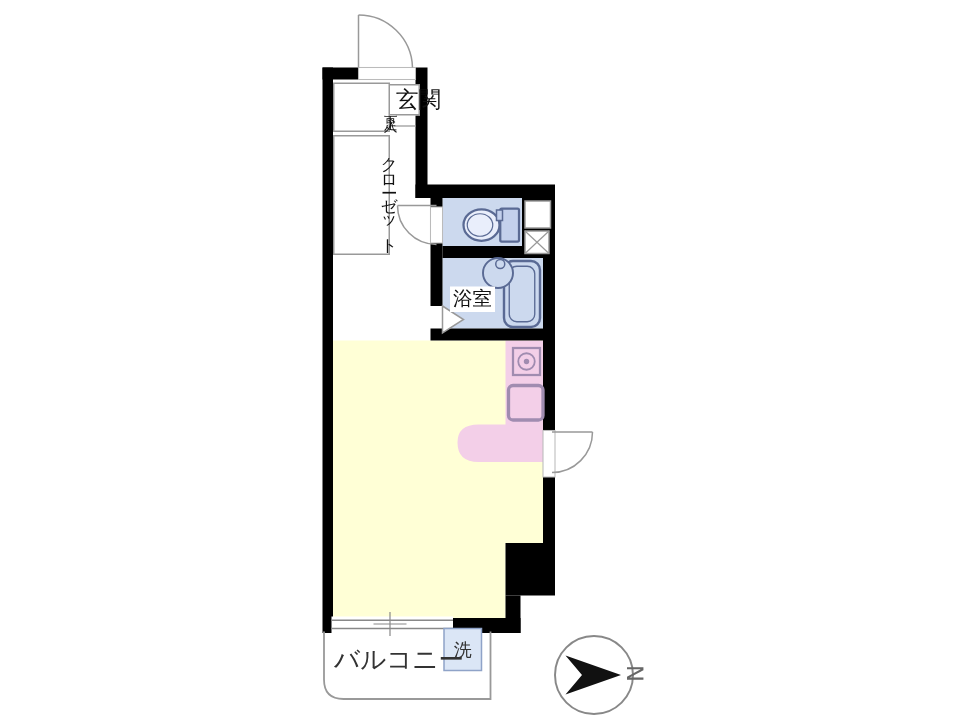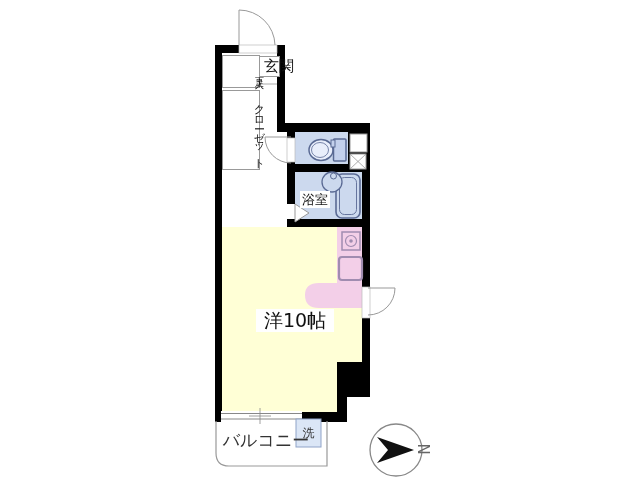--- a/index.html
+++ b/index.html
@@ -121,17 +121,16 @@
     <g>
       <circle cx="396" cy="450" r="26" fill="#ffffff" stroke="#888888" stroke-width="1.3"></circle>
       <path d="M377,437 L414,450 L377,463 L388,450 Z" fill="#111111"></path>
     </g>
   </svg>
 
   <div class="label boxed lbl-genkan">玄関</div>
   <div class="label boxed vtext lbl-shoe">下足入</div>
   <div class="label boxed vtext lbl-closet">クローゼット</div>
   <div class="label lbl-bath">浴室</div>
-  <div class="label lbl-room">洋10帖</div>
   <div class="label lbl-balcony">バルコニー</div>
   <div class="label lbl-washer">洗</div>
   <div class="label lbl-north">N</div>
 </div>
 
 </body></html>

